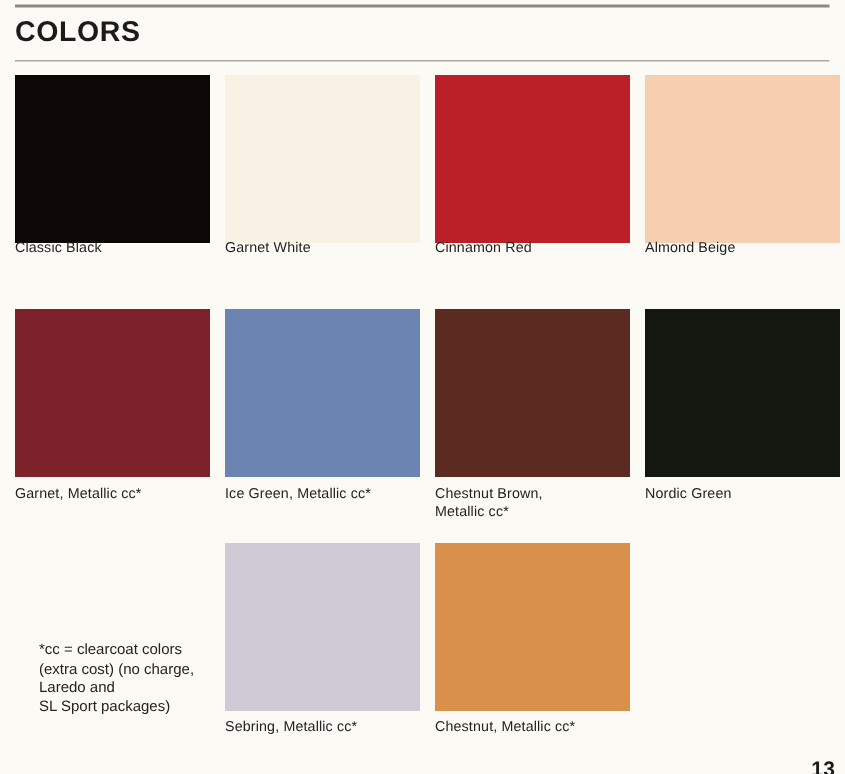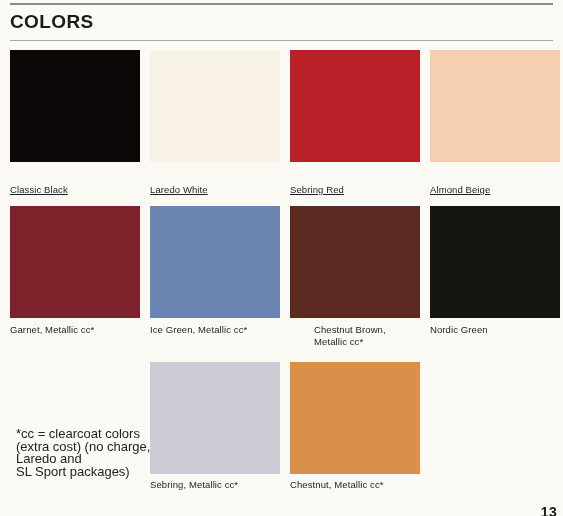--- a/index.html
+++ b/index.html
@@ -71,31 +71,31 @@
   .col1 { left: 150px; }
   .col2 { left: 290px; }
   .col3 { left: 430px; }
 
   
   .row0 { top: 50px; }
   .row1 { top: 206px; }
   .row2 { top: 362px; }
 
   
-  .lbl0 { top: 184px; text-decoration: underline; }
+  .lbl0 { top: 160px; }
   .lbl1 { top: 324px; }
   .lbl2 { top: 479px; }
 
   
   .footnote {
     position: absolute;
-    left: 16px;
+    left: 26px;
     top: 428px;
     width: 135px;
-    font-size: 13px;
+    font-size: 10px;
     line-height: 12.5px;
     color: #232323;
   }
 
   
   .page-number {
     position: absolute;
     right: 6px;
     bottom: -4px;
     font-size: 14px;
@@ -110,31 +110,31 @@
 <div class="page">
 
   <div class="rule-top"></div>
   <div class="header-title">COLORS</div>
   <div class="rule-bottom"></div>
 
   <div id="swatch-grid">
       <div class="swatch col0 row0" style="background: rgb(13, 7, 7);"></div>
       <div class="swatch-label col0 lbl0">Classic Black</div>
       <div class="swatch col1 row0" style="background: rgb(247, 242, 227);"></div>
-      <div class="swatch-label col1 lbl0">Laredo White</div>
+      <div class="swatch-label col1 lbl0">Garnet White</div>
       <div class="swatch col2 row0" style="background: rgb(187, 31, 39);"></div>
-      <div class="swatch-label col2 lbl0">Sebring Red</div>
+      <div class="swatch-label col2 lbl0">Cinnamon Red</div>
       <div class="swatch col3 row0" style="background: rgb(246, 207, 176);"></div>
       <div class="swatch-label col3 lbl0">Almond Beige</div>
       <div class="swatch col0 row1" style="background: rgb(125, 33, 42);"></div>
       <div class="swatch-label col0 lbl1">Garnet, Metallic cc*</div>
       <div class="swatch col1 row1" style="background: rgb(107, 132, 178);"></div>
       <div class="swatch-label col1 lbl1">Ice Green, Metallic cc*</div>
       <div class="swatch col2 row1" style="background: rgb(91, 42, 33);"></div>
-      <div class="swatch-label col2 lbl1" style="white-space: pre-line; margin-left: 24px;">Chestnut Brown,
+      <div class="swatch-label col2 lbl1" style="white-space: pre-line;">Chestnut Brown,
 Metallic cc*</div>
       <div class="swatch col3 row1" style="background: rgb(20, 23, 15);"></div>
       <div class="swatch-label col3 lbl1">Nordic Green</div>
       <div class="swatch col1 row2" style="background: rgb(207, 203, 214);"></div>
       <div class="swatch-label col1 lbl2">Sebring, Metallic cc*</div>
       <div class="swatch col2 row2" style="background: rgb(217, 144, 75);"></div>
       <div class="swatch-label col2 lbl2">Chestnut, Metallic cc*</div>
     </div>
 
   <div class="footnote" style="white-space: pre-line;">*cc = clearcoat colors

